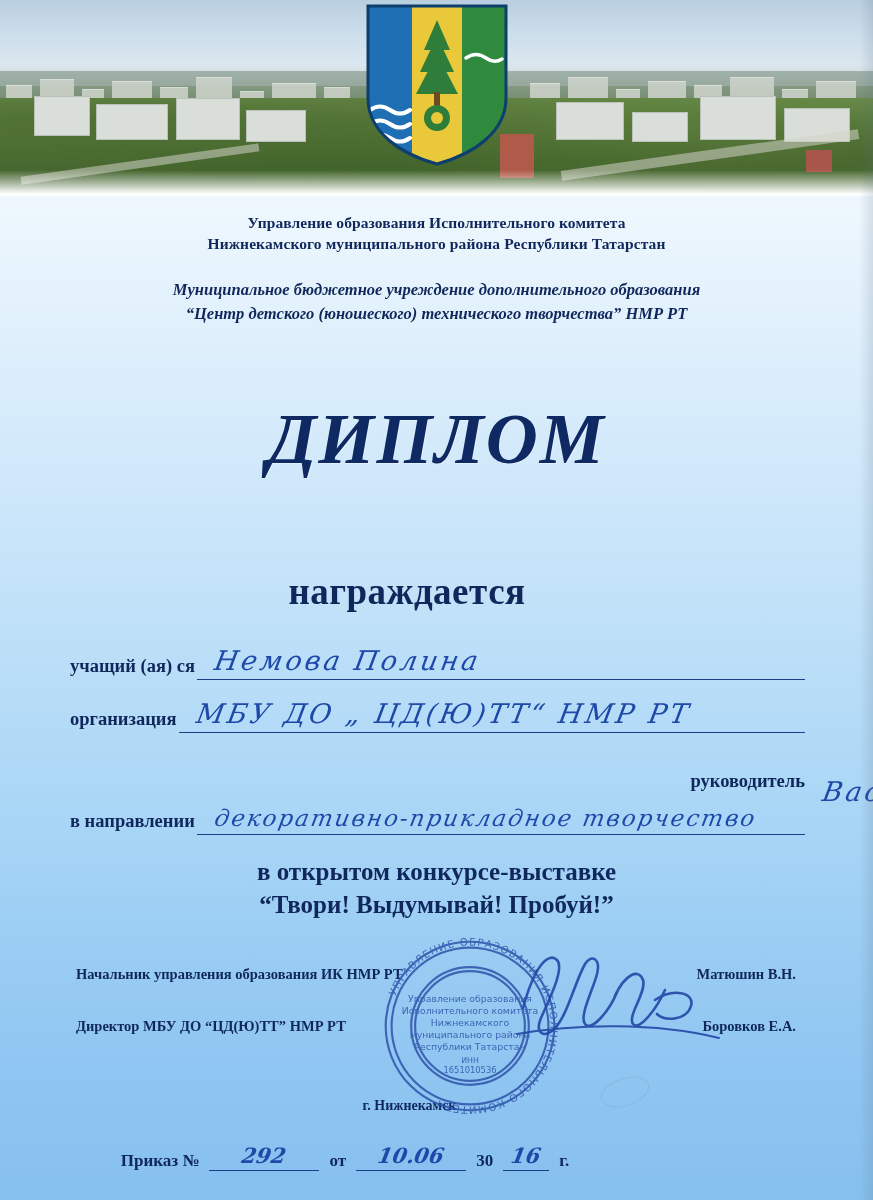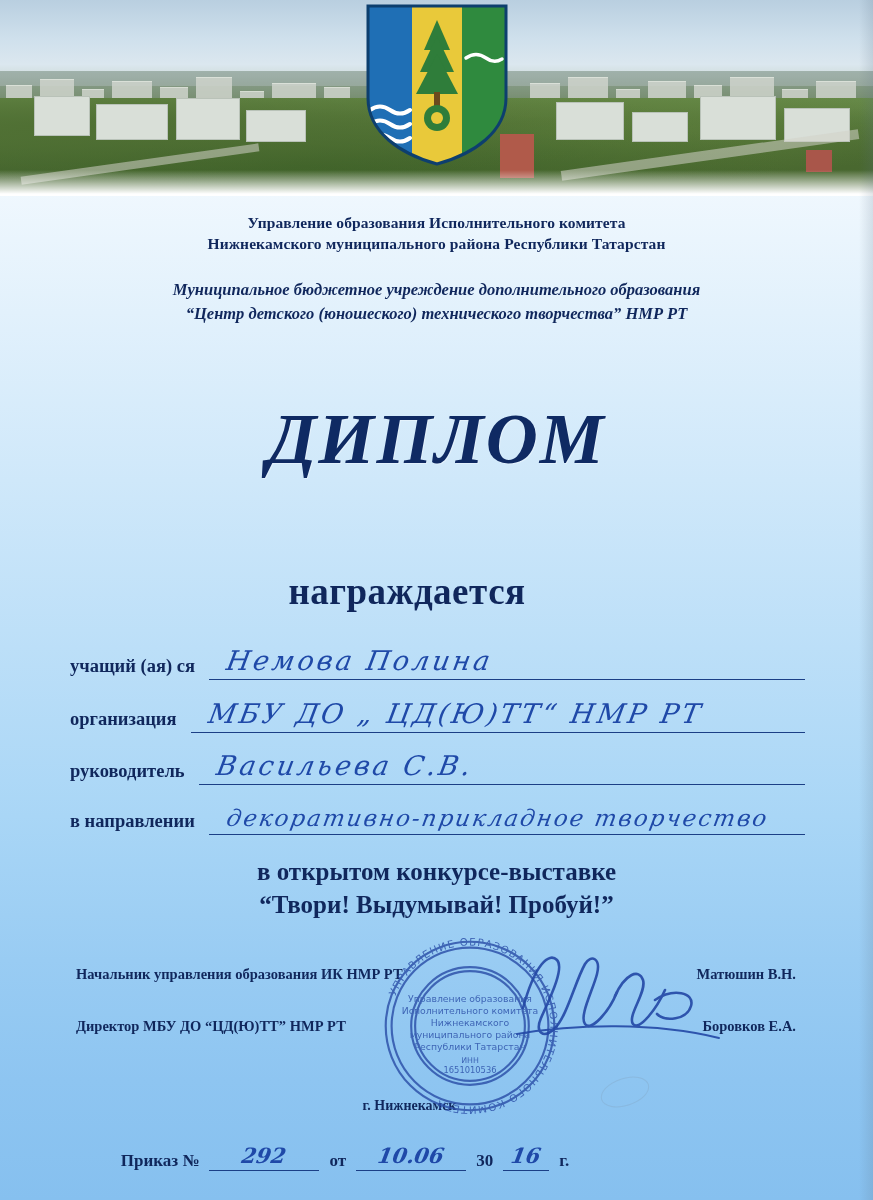--- a/index.html
+++ b/index.html
@@ -121,21 +121,20 @@
     letter-spacing: .5px;
   }
   
   .field {
     position: absolute;
     left: 70px;
     width: 735px;
     height: 40px;
     display: flex;
     align-items: flex-end;
-    gap: 12px;
   }
   .field .lbl {
     font-weight: bold;
     font-size: 18.5px;
     white-space: nowrap;
     padding-bottom: 3px;
   }
   .field .line {
     flex: 1;
     position: relative;
@@ -345,21 +344,21 @@
     </span>
   </div>
 
   <div class="field" style="top:693px;">
     <span class="lbl">организация</span>
     <span class="line">
       <span class="hand">МБУ ДО „ ЦД(Ю)ТТ“ НМР РТ</span>
     </span>
   </div>
 
-  <div class="field" style="top:745px;">
+  <div class="field" style="top:771px;flex-direction:column;">
     <span class="lbl">руководитель</span>
     <span class="line">
       <span class="hand">Васильева С.В.</span>
     </span>
   </div>
 
   <div class="field" style="top:795px;">
     <span class="lbl">в направлении</span>
     <span class="line">
       <span class="hand small">декоративно-прикладное творчество</span>

